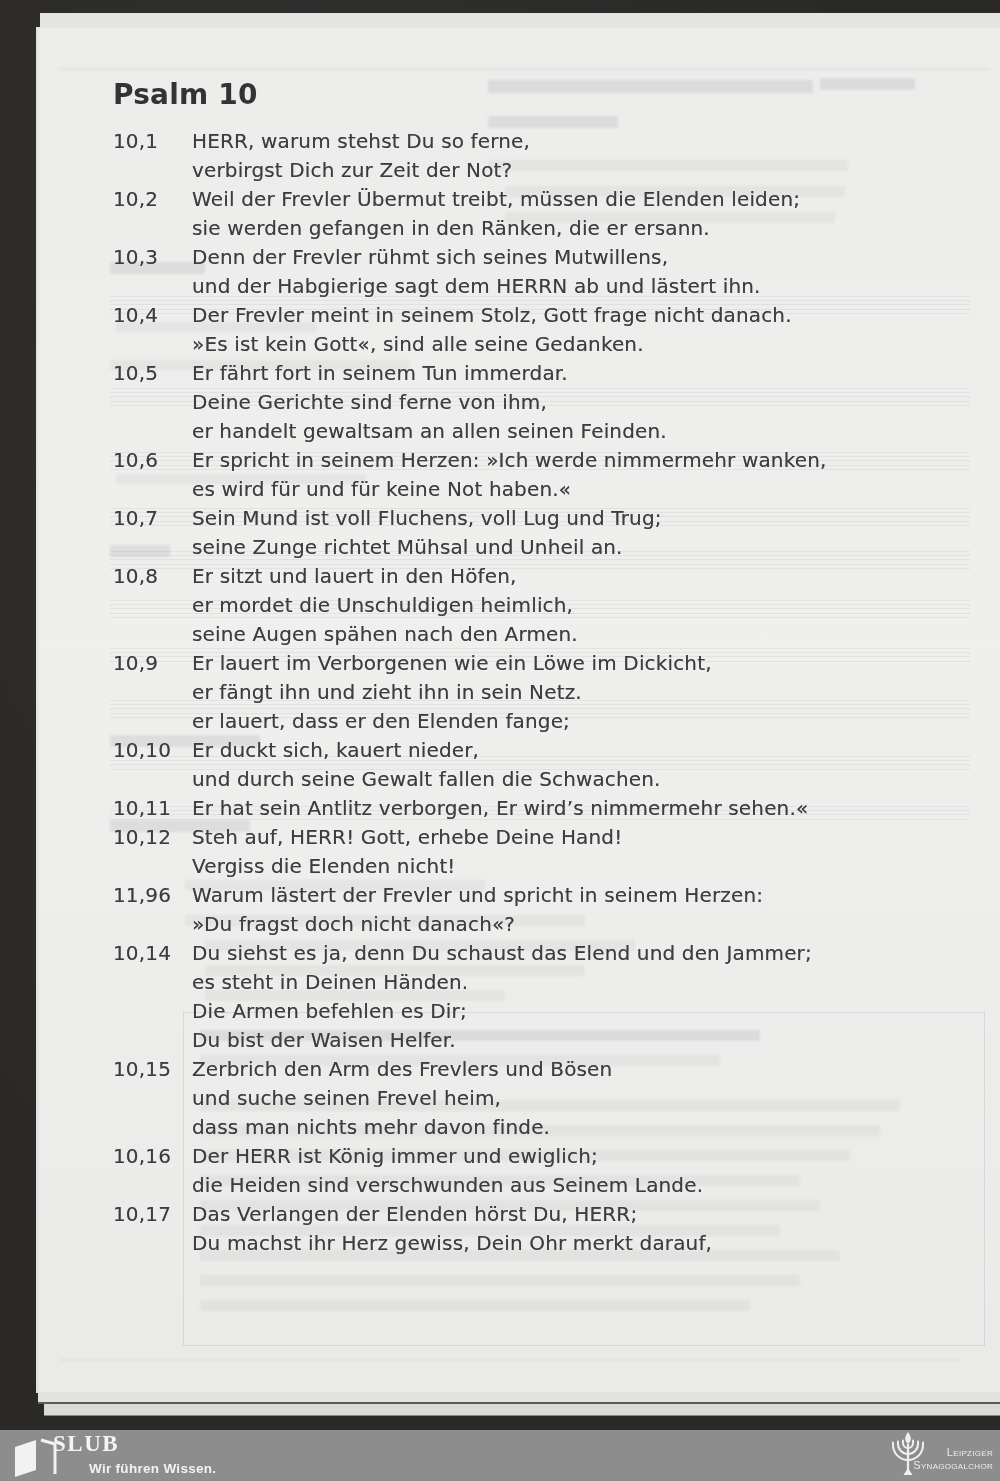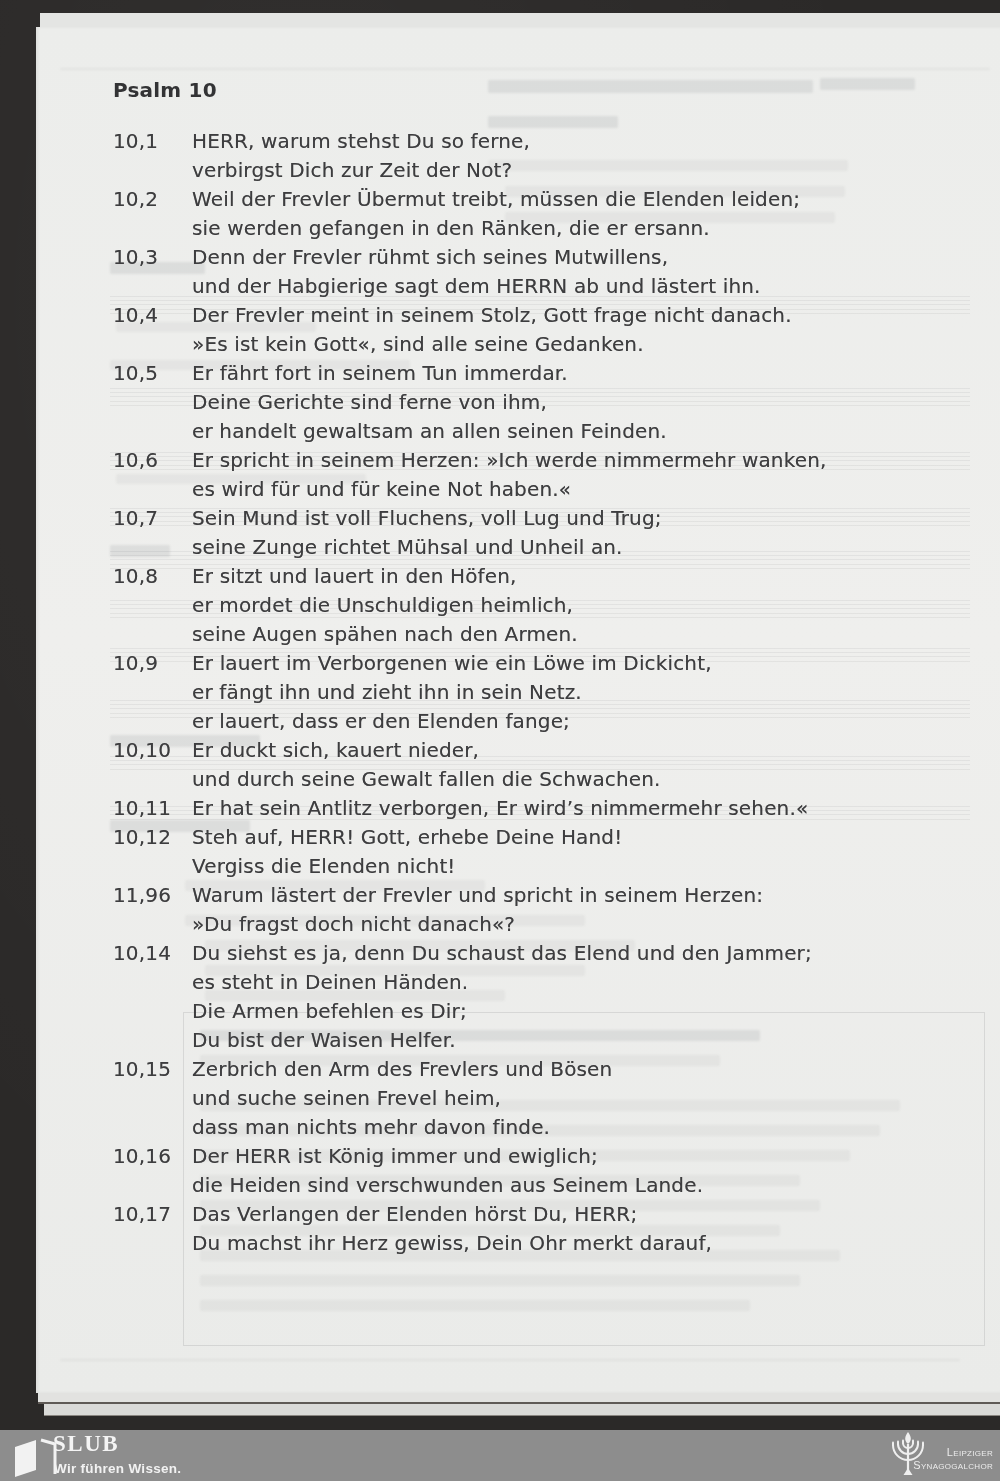--- a/index.html
+++ b/index.html
@@ -18,21 +18,21 @@
     background:#e4e5e3;border-bottom:1px solid #c2c2be;}
   .sheet-edge-bottom1{position:absolute;left:38px;top:1393px;width:962px;height:9px;
     background:#e2e2e0;border-bottom:2px solid #5f5a56;}
   .sheet-edge-bottom2{position:absolute;left:44px;top:1404px;width:956px;height:11px;
     background:#dadad8;border-bottom:1px solid #8a8681;}
   
   .page{position:absolute;left:36px;top:27px;width:964px;height:1366px;
     background:linear-gradient(180deg,#ecedeb 0%,#efefed 45%,#eaebe9 100%);
     box-shadow:inset 2px 0 3px rgba(0,0,0,.06);}
   .page-title{position:absolute;left:77px;top:51px;
-    font-size:20px;font-weight:bold;color:#333335;letter-spacing:.2px;}
+    font-size:28px;font-weight:bold;color:#333335;letter-spacing:.2px;}
   .verse-list{position:absolute;left:77px;top:100px;width:850px;
     font-size:20px;color:#3d3d3f;letter-spacing:.15px;
     text-shadow:0 0 .4px rgba(70,70,70,.55);}
   .verse{display:flex;}
   .vnum{width:79px;flex-shrink:0;line-height:29px;}
   .vbody{flex:1;}
   .vline{line-height:29px;white-space:nowrap;}
   
   .ghost{position:absolute;pointer-events:none;}
   .ghost-t{background:rgba(70,75,80,.055);filter:blur(1.2px);border-radius:2px;}
@@ -41,21 +41,21 @@
     filter:blur(.4px);}
   .ghost-x{border:1px solid rgba(70,70,78,.13);}
   
   .footer-bar{position:absolute;left:0;top:1430px;width:1000px;height:51px;background:#8d8d8d;}
   .slub-book{position:absolute;left:12px;top:1437px;width:46px;height:40px;}
   .slub-wordmark{position:absolute;left:53px;top:1431px;
     font-family:"Liberation Serif",serif;font-weight:bold;font-size:23px;
     color:#f4f4f4;letter-spacing:1.5px;}
   .slub-tagline{position:absolute;left:54px;top:1461px;
     font-family:"Liberation Sans",sans-serif;font-weight:bold;font-size:13.5px;
-    color:#f2f2f2;letter-spacing:.3px;}
+    color:#f2f2f2;letter-spacing:.3px;padding-left:35px;}
   .menorah{position:absolute;left:890px;top:1431px;width:36px;height:46px;}
   .choir-text{position:absolute;left:903px;top:1446px;width:90px;text-align:right;
     font-family:"Liberation Sans",sans-serif;font-variant:small-caps;
     font-size:11px;line-height:13px;color:#ececec;letter-spacing:.3px;}
 </style>
 </head>
 <body>
 
 <div class="scan-bg"></div>
 

